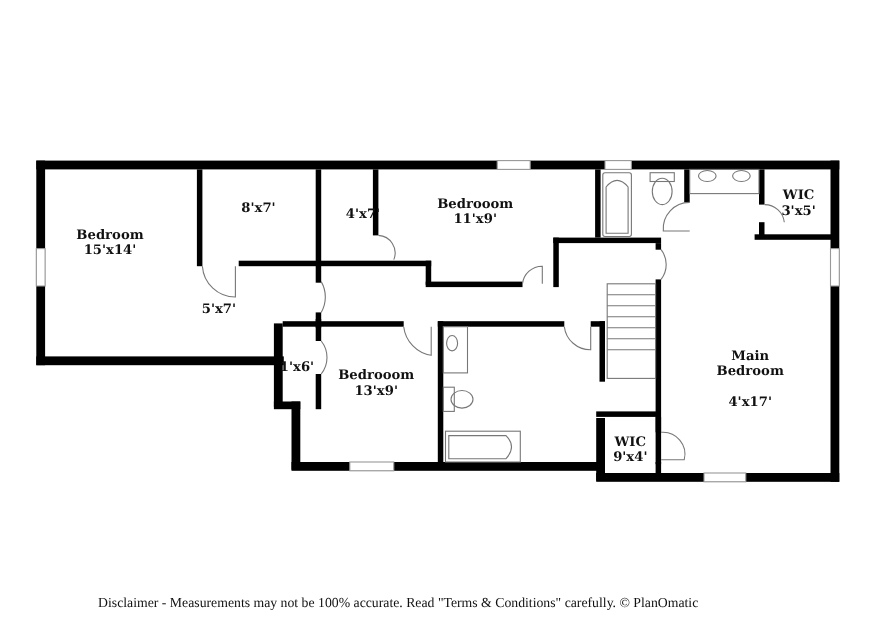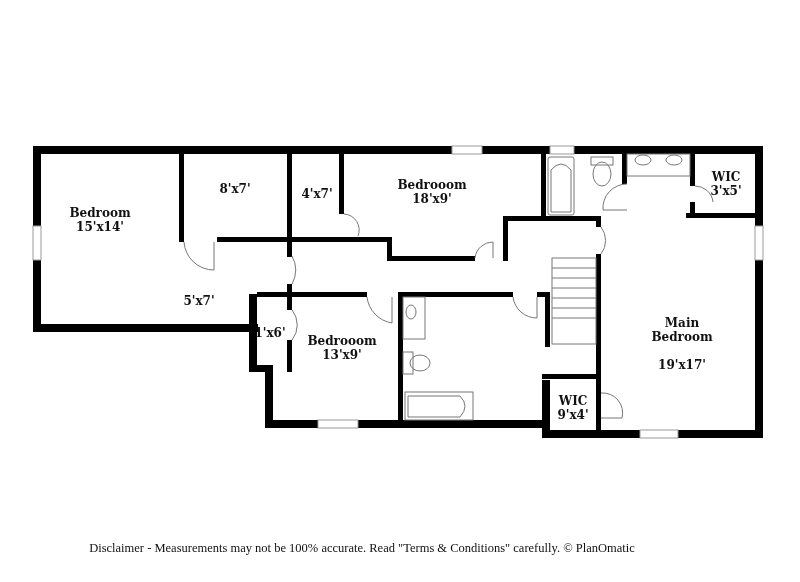--- a/index.html
+++ b/index.html
@@ -103,44 +103,44 @@
   </g>
 </svg>
 
 <div class="label" style="left:100px;top:206px;">
   <div>Bedroom</div>
   <div>15'x14'</div>
 </div>
 <div class="label" style="left:235px;top:182px;">
   <div>8'x7'</div>
 </div>
-<div class="label" style="left:317px;top:187px;">
+<div class="label" style="left:330px;top:187px;">
   <div>4'x7'</div>
 </div>
 <div class="label" style="left:432px;top:178px;">
   <div>Bedrooom</div>
-  <div>18'x9'</div>
+  <div>11'x9'</div>
 </div>
 <div class="label" style="left:726px;top:170px;">
   <div>WIC</div>
   <div>3'x5'</div>
 </div>
-<div class="label" style="left:199px;top:294px;">
+<div class="label" style="left:199px;top:274px;">
   <div>5'x7'</div>
 </div>
 <div class="label" style="left:270px;top:326px;">
   <div>1'x6'</div>
 </div>
 <div class="label" style="left:342px;top:334px;">
   <div>Bedrooom</div>
   <div>13'x9'</div>
 </div>
 <div class="label" style="left:682px;top:302px;white-space:pre-line;">
   <div>Main
 Bedroom</div>
-  <div>19'x17'</div>
+  <div>4'x17'</div>
 </div>
 <div class="label" style="left:573px;top:394px;">
   <div>WIC</div>
   <div>9'x4'</div>
 </div>
 
 <div class="disclaimer">Disclaimer - Measurements may not be 100% accurate. Read "Terms &amp; Conditions" carefully. © PlanOmatic</div>
 
 </body></html>

